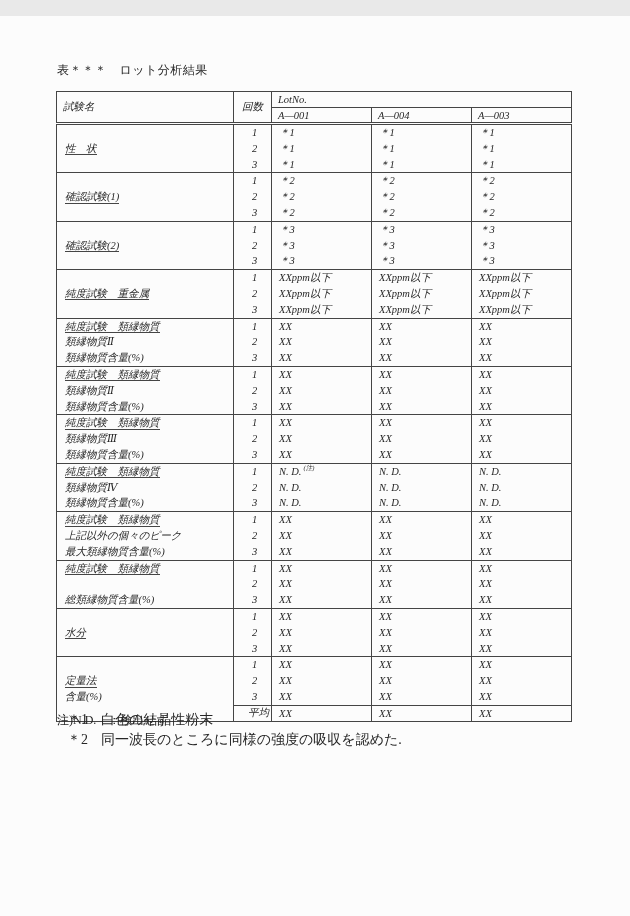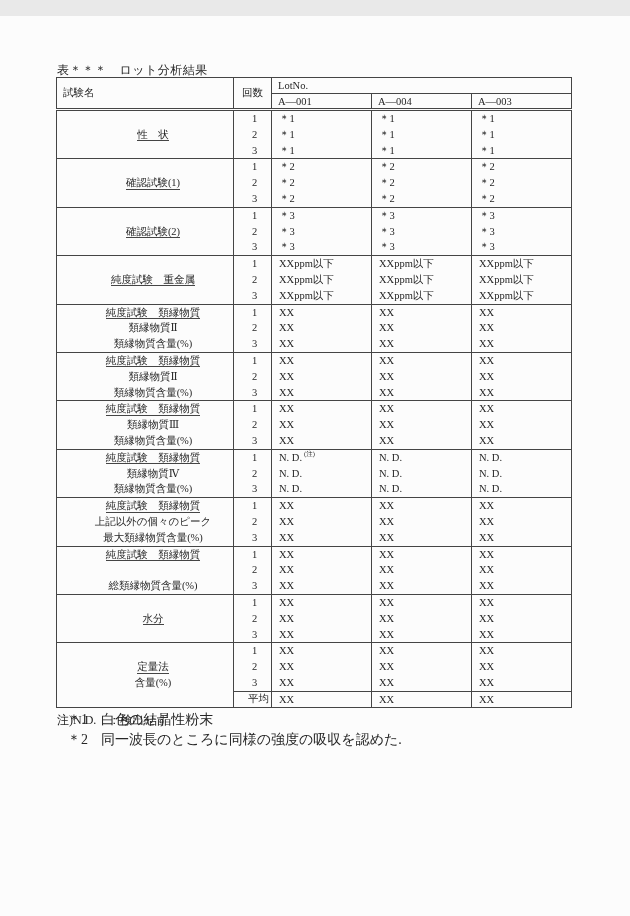--- a/index.html
+++ b/index.html
@@ -17,42 +17,43 @@
     position: absolute;
     left: 57px;
     top: 46px;
     font-size: 12px;
     letter-spacing: 0.5px;
     white-space: nowrap;
   }
   table.lot-table {
     position: absolute;
     left: 56px;
-    top: 61px;
+    top: 75px;
     border-collapse: collapse;
     table-layout: fixed;
     font-size: 10.5px;
+    font-style: italic;
   }
   col.c-name  { width: 177px; }
   col.c-count { width: 38px; }
   col.c-lot   { width: 100px; }
   th, td {
     border: 1px solid #454545;
     font-weight: normal;
     text-align: left;
     vertical-align: middle;
     padding: 0 6px;
     overflow: hidden;
     white-space: nowrap;
   }
   thead th { height: 16px; font-size: 10.5px; }
   th.count-col-h { text-align: center; padding: 0 2px; }
   th.dbl { border-bottom: 3px double #454545; }
   .line { height: 15.8px; line-height: 15.8px; white-space: nowrap; }
-  td.name-cell  { padding-left: 22px; text-align: center; }
+  td.name-cell  { padding-left: 8px; }
   td.count-cell { text-align: left; padding: 0; }
   td.count-cell .line, td.count-cell { padding-left: 9px; }
   td.avg-label-cell { text-align: right; padding: 0 2px; height: 16px; }
   td.value-cell { padding-left: 7px; }
   tr.average-row td { height: 16px; }
   span.u { border-bottom: 1px solid #454545; padding-bottom: 0.5px; }
   sup.note-sup {
     font-size: 6.5px;
     vertical-align: super;
     line-height: 0;

